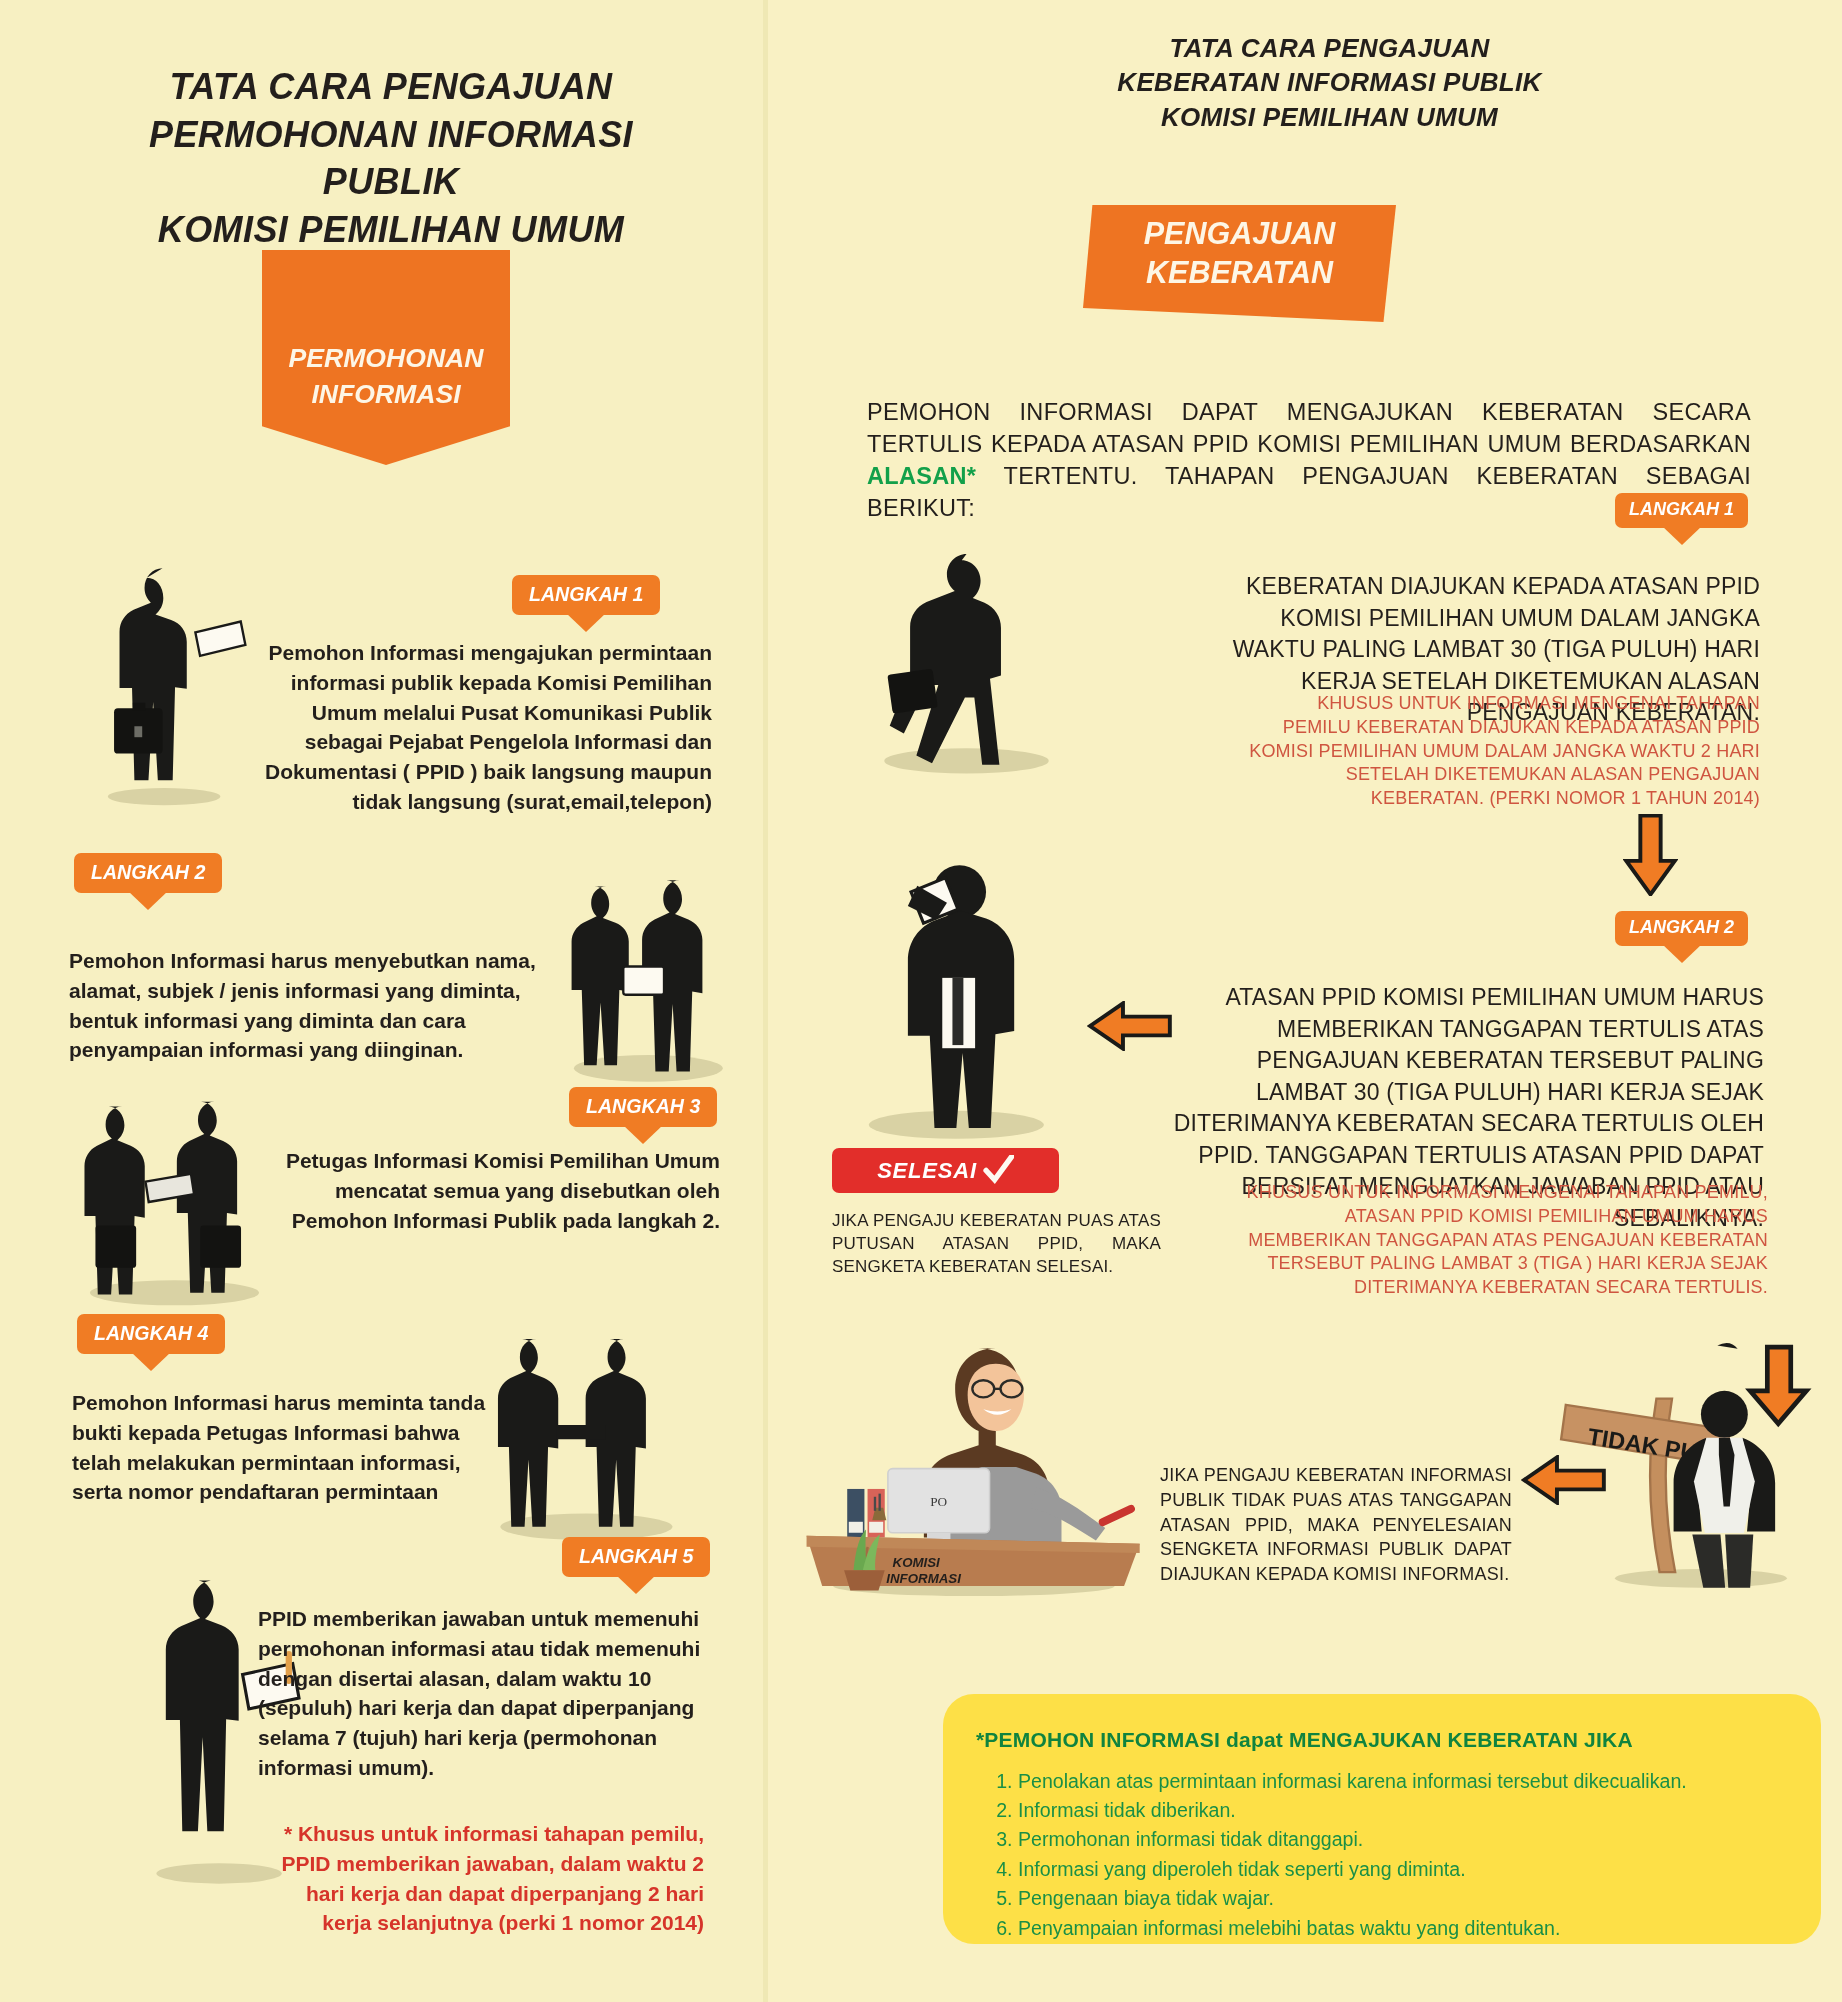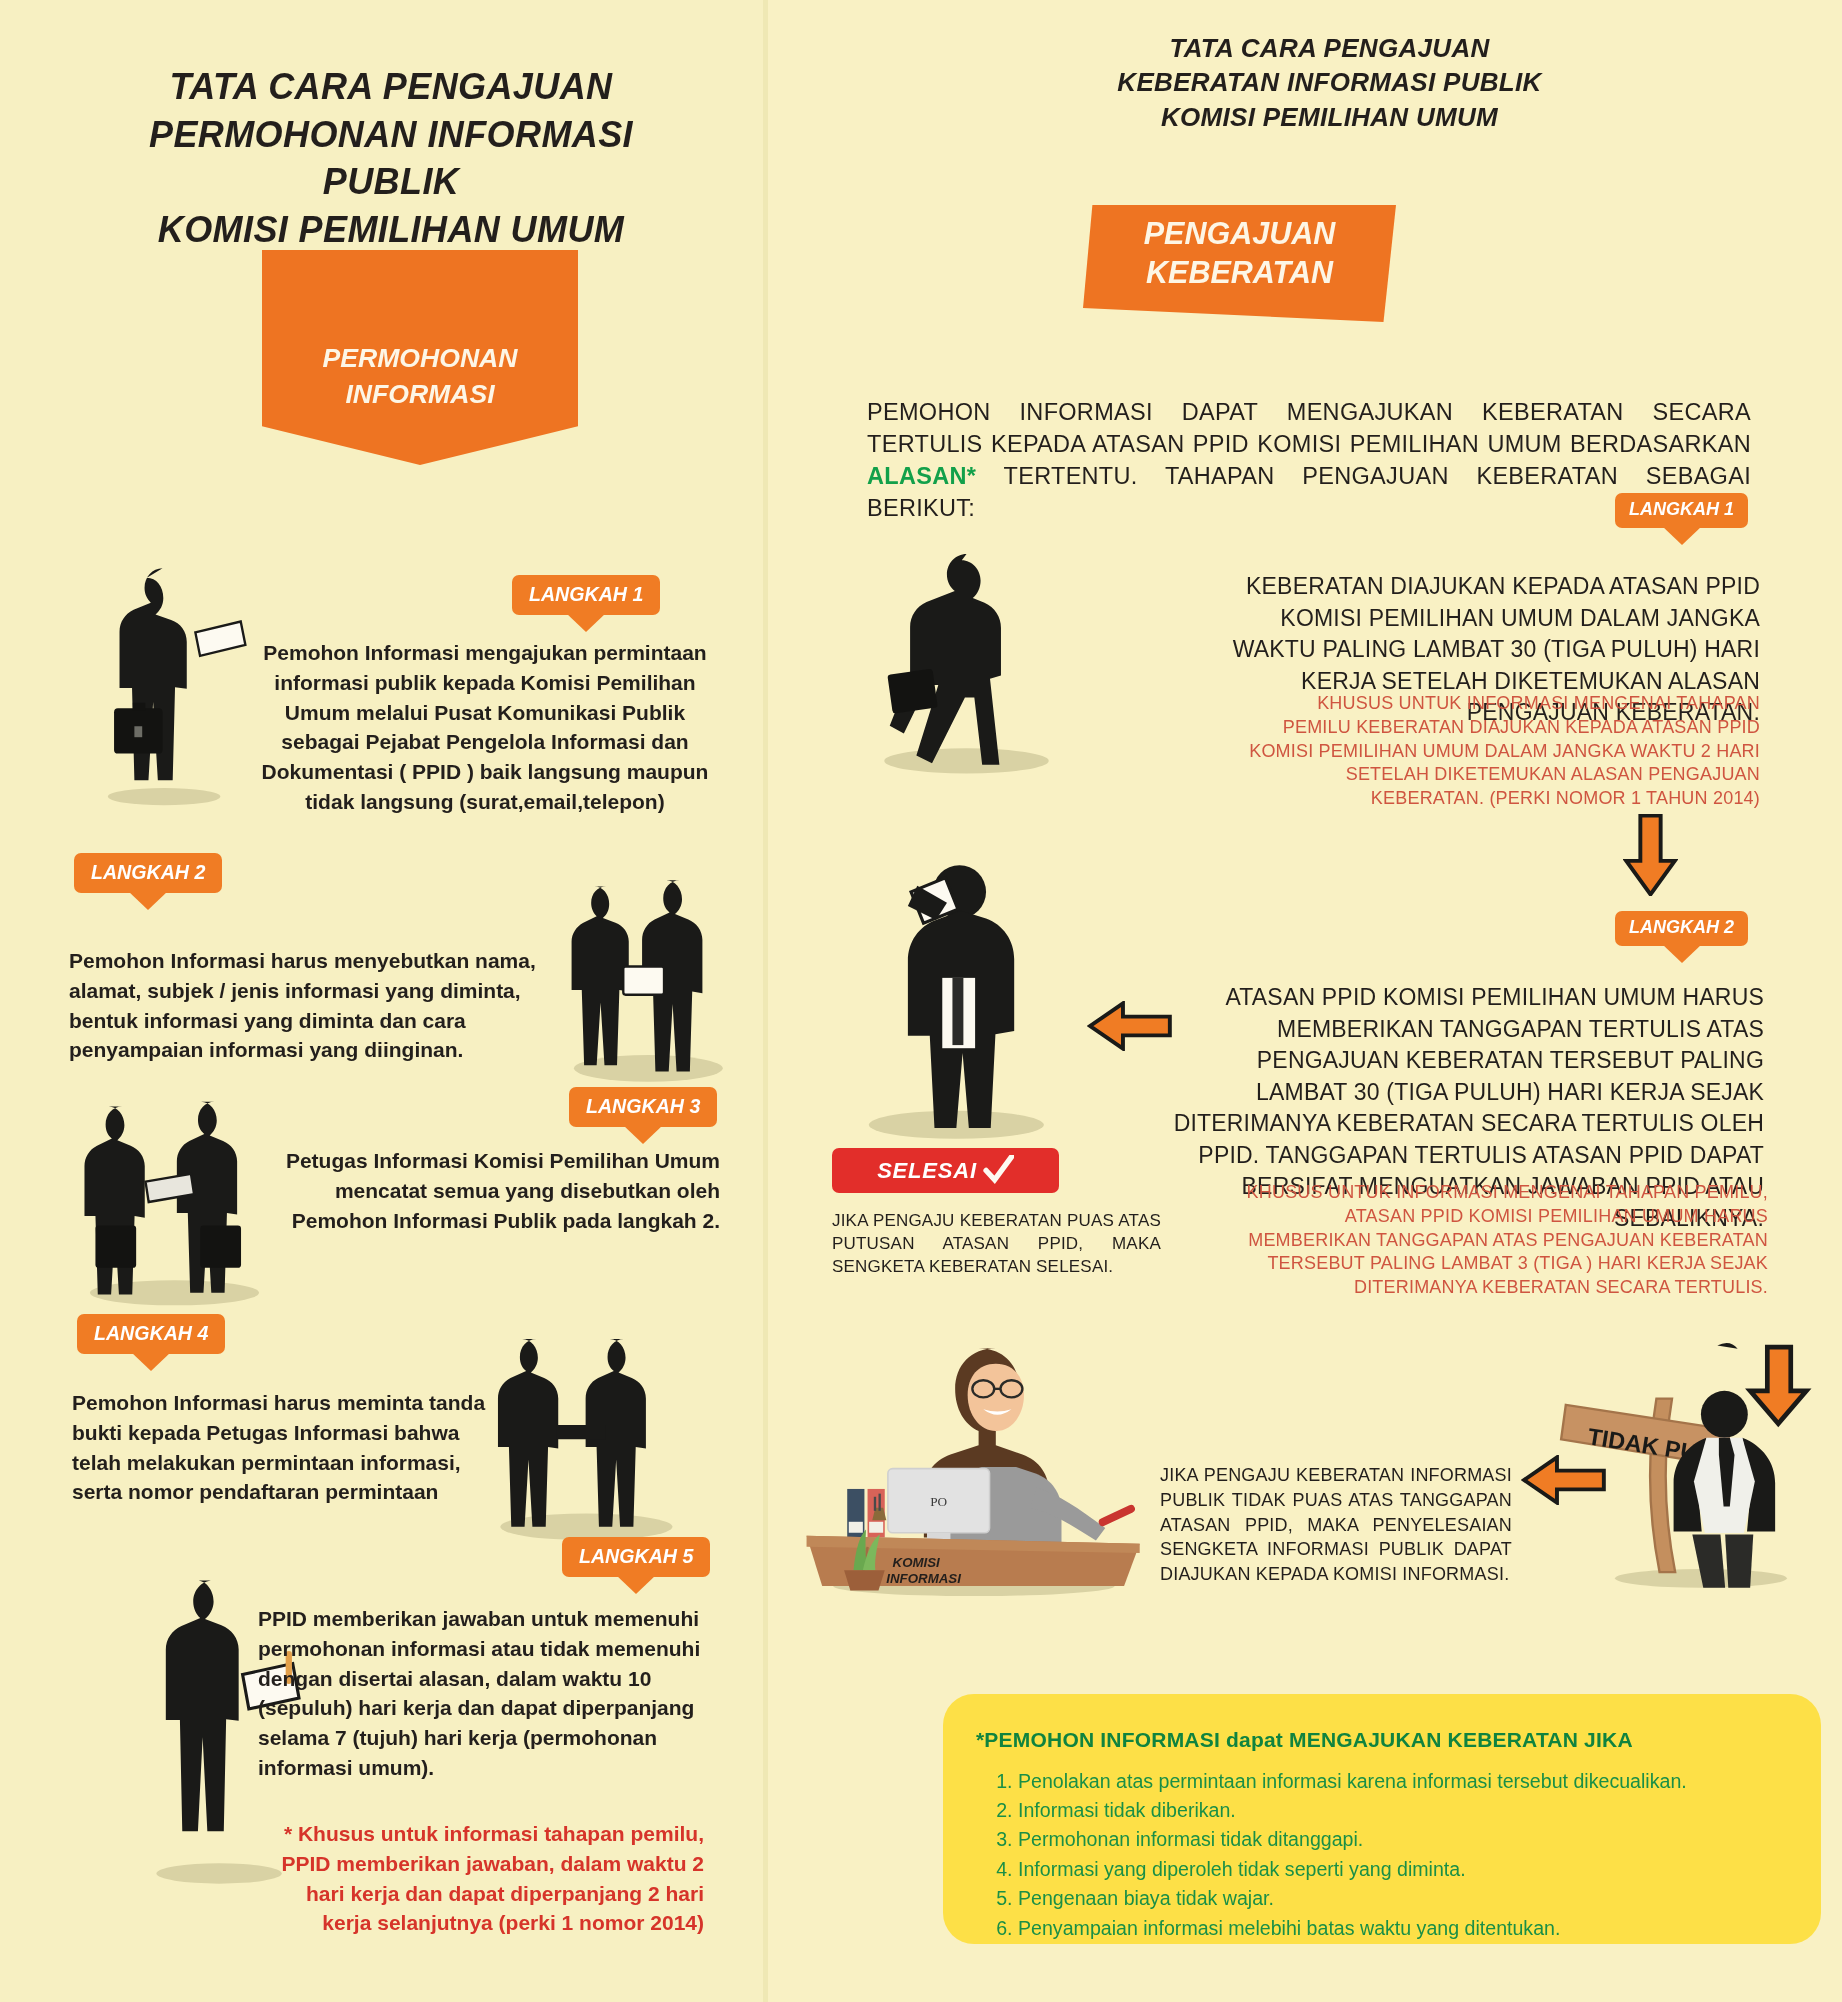--- a/index.html
+++ b/index.html
@@ -29,21 +29,21 @@
     font-size:26px; line-height:1.32; letter-spacing:0.3px;
   }
 
   
   .banner {
     position:absolute; background:#ee7422; color:#fdf6e6;
     font-style:italic; font-weight:bold; text-align:center;
     display:flex; align-items:flex-end; justify-content:center;
   }
   .banner-left {
-    left:262px; top:250px; width:316px; height:215px;
+    left:262px; top:250px; width:248px; height:215px;
     clip-path: polygon(0 0, 100% 0, 100% 82%, 50% 100%, 0 82%);
     font-size:26.6px; line-height:1.35; padding-bottom:52px;
   }
   .banner-right {
     left:1083px; top:205px; width:313px; height:117px;
     clip-path: polygon(3% 0, 100% 0, 96% 100%, 0 88%);
     font-size:30.5px; line-height:1.3; padding-bottom:20.3px; align-items:center;
   }
 
   
@@ -150,21 +150,21 @@
   <svg class="figure" style="left:70px; top:548px;" width="196" height="258" viewBox="0 0 250 330">
     <ellipse cx="120" cy="318" rx="72" ry="11" fill="#d9d2a4"></ellipse>
     <path class="silhouette" d="M118 26c-13 0-23 11-23 25 0 8 3 14 8 19l-22 9c-11 5-18 16-18 28v72h16l3 118h18l6-100 6 100h19l3-119 15 2V120c0-13-8-24-20-28l-20-7c6-5 10-12 10-21 0-15-9-26-21-26z"></path>
     <rect x="56" y="205" width="62" height="58" rx="5" fill="#131311"></rect>
     <rect x="80" y="198" width="16" height="10" fill="#131311"></rect>
     <rect x="82" y="228" width="10" height="14" fill="#6d6d66"></rect>
     <path d="M160 108 l58 -14 6 30 -58 14z" fill="#fdfaf1" stroke="#1a1a18" stroke-width="3"></path>
   </svg>
 
   <div class="pill" style="left:512px; top:575px;">LANGKAH 1</div>
-  <div class="body-left" style="left:258px; top:638px; width:454px; text-align:center;">Pemohon Informasi mengajukan permintaan informasi publik kepada Komisi Pemilihan Umum melalui Pusat Komunikasi Publik sebagai Pejabat Pengelola Informasi dan Dokumentasi ( PPID ) baik langsung maupun tidak langsung (surat,email,telepon)</div>
+  <div class="body-left" style="left:258px; top:638px; width:454px; text-align:right;">Pemohon Informasi mengajukan permintaan informasi publik kepada Komisi Pemilihan Umum melalui Pusat Komunikasi Publik sebagai Pejabat Pengelola Informasi dan Dokumentasi ( PPID ) baik langsung maupun tidak langsung (surat,email,telepon)</div>
 
   <div class="pill" style="left:74px; top:853px;">LANGKAH 2</div>
   <div class="body-left" style="left:69px; top:946px; width:485px;">Pemohon Informasi harus menyebutkan nama, alamat, subjek / jenis informasi yang diminta, bentuk informasi yang diminta dan cara penyampaian informasi yang diinginan.</div>
 
   <svg class="figure" style="left:548px; top:849px;" width="196" height="235" viewBox="0 0 250 300">
     <ellipse cx="128" cy="280" rx="95" ry="17" fill="#d9d2a4"></ellipse>
     <path class="silhouette" d="M74 48c-11 0-19 9-19 21 0 7 3 13 7 17l-17 8c-9 5-15 14-15 24v62h13l3 96h16l5-80 5 80h16l3-96 12 2v-64c0-11-7-20-17-24l-16-6c5-4 8-10 8-18 0-12-8-22-19-22z"></path>
     <path class="silhouette" d="M168 40c-12 0-21 10-21 23 0 8 3 14 8 18l-19 9c-10 5-16 15-16 26v66h14l3 102h17l5-86 5 86h17l3-102 13 2V116c0-12-8-22-18-26l-17-7c5-4 9-11 9-19 0-13-9-24-20-24z" fill="#2b2b28"></path>
     <rect x="96" y="150" width="52" height="36" rx="3" fill="#fdfaf1" stroke="#1a1a18" stroke-width="3"></rect>
   </svg>

